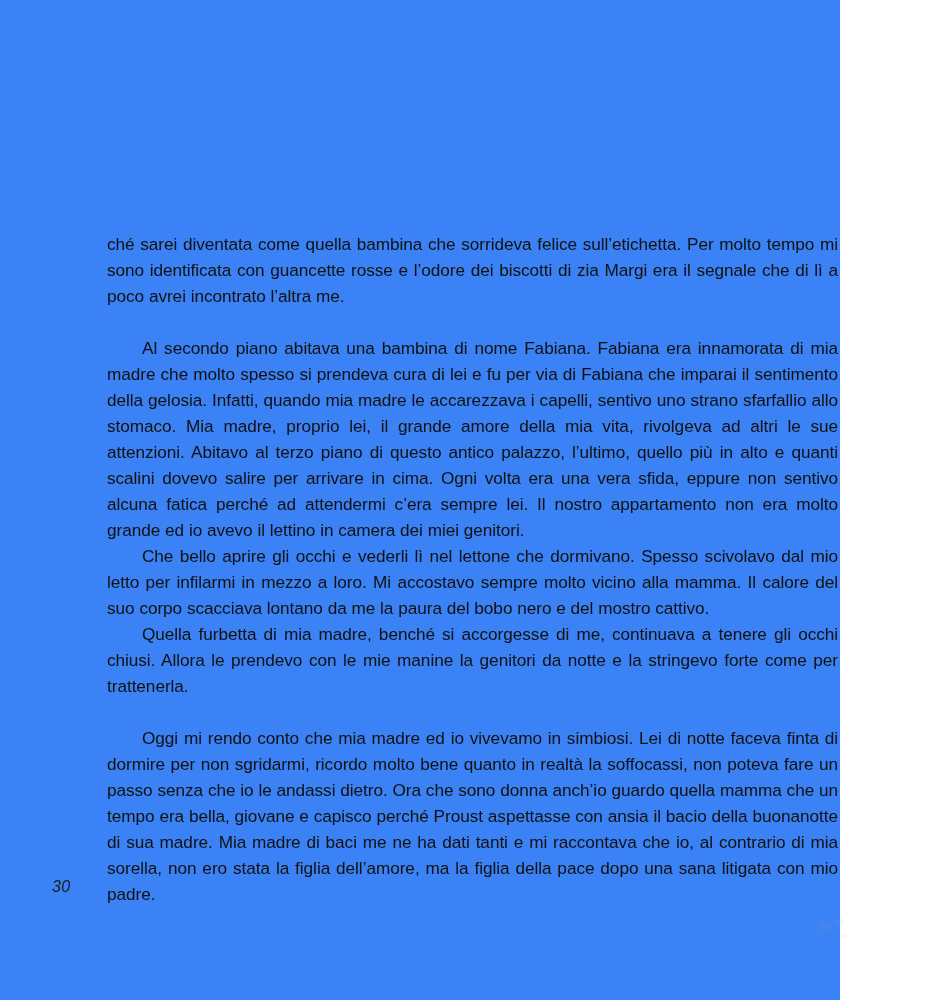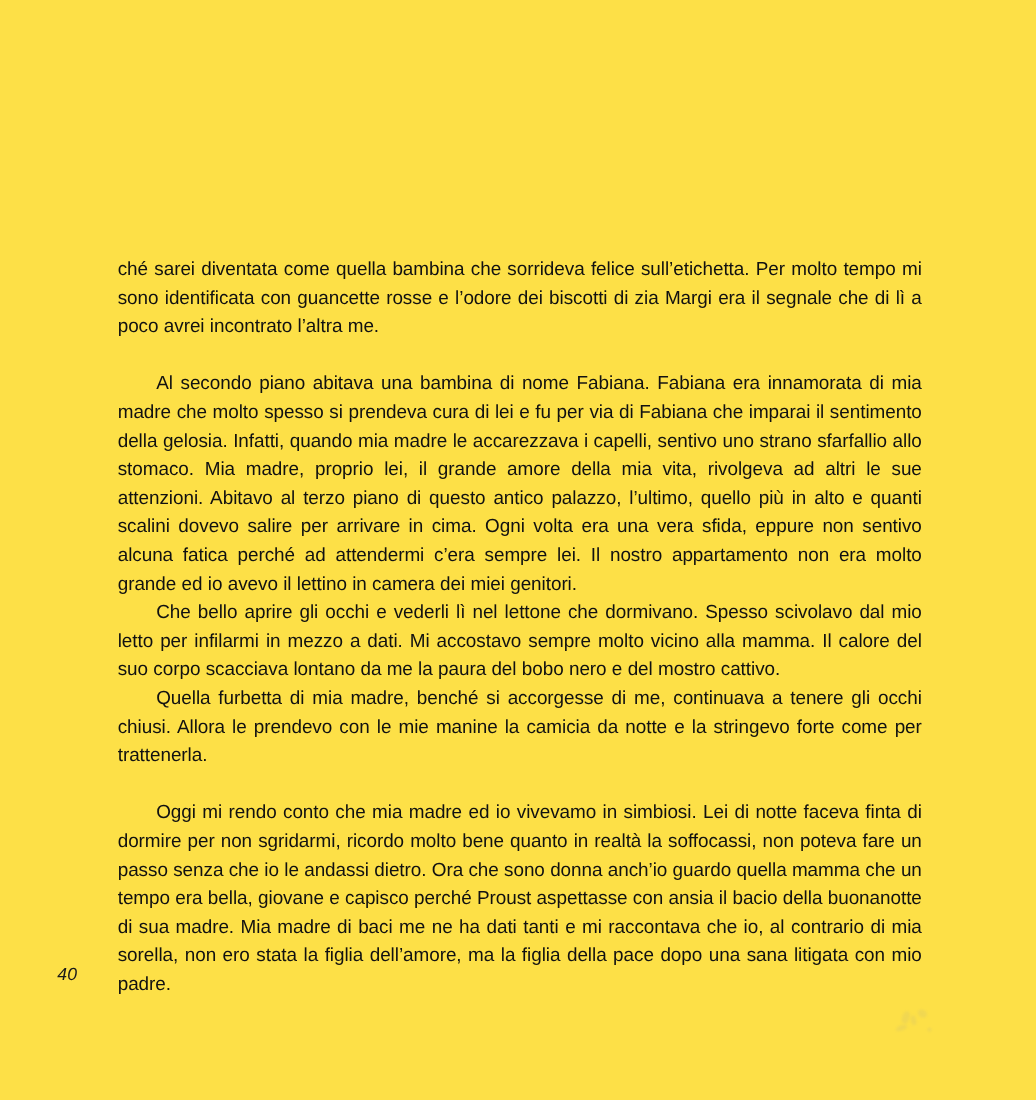--- a/index.html
+++ b/index.html
@@ -12,23 +12,23 @@
     height: 1000px;
     position: relative;
     overflow: hidden;
     font-family: "Liberation Sans", sans-serif;
     color: #000000;
   }
 
   #page {
     position: absolute;
     left: 0; top: 0;
-    width: 942px;
+    width: 840px;
     height: 1000px;
-    background: #fde047;
+    background: #3b82f6;
   }
 
   
   #textblock {
     position: absolute;
     left: 107px;
     top: 231px;
     width: 731px;
   }
 
@@ -95,36 +95,36 @@
   <div id="textblock">
 
     <div class="block">
       <p class="para cont">ché sarei diventata come quella bambina che sorrideva felice sull’etichetta. Per molto tempo mi sono identificata con guancette rosse e l’odore dei biscotti di zia Margi era il segnale che di lì a poco avrei incontrato l’altra me.</p>
     </div>
 
     <div class="block-gap"></div>
 
     <div class="block">
       <p class="para">Al secondo piano abitava una bambina di nome Fabiana. Fabiana era innamorata di mia madre che molto spesso si prendeva cura di lei e fu per via di Fabiana che imparai il sentimento della gelosia. Infatti, quando mia madre le accarezzava i capelli, sentivo uno strano sfarfallio allo stomaco. Mia madre, proprio lei, il grande amore della mia vita, rivolgeva ad altri le sue attenzioni. Abitavo al terzo piano di questo antico palazzo, l’ultimo, quello più in alto e quanti scalini dovevo salire per arrivare in cima. Ogni volta era una vera sfida, eppure non sentivo alcuna fatica perché ad attendermi c’era sempre lei. Il nostro appartamento non era molto grande ed io avevo il lettino in camera dei miei genitori.</p>
-      <p class="para">Che bello aprire gli occhi e vederli lì nel lettone che dormivano. Spesso scivolavo dal mio letto per infilarmi in mezzo a dati. Mi accostavo sempre molto vicino alla mamma. Il calore del suo corpo scacciava lontano da me la paura del bobo nero e del mostro cattivo.</p>
-      <p class="para">Quella furbetta di mia madre, benché si accorgesse di me, continuava a tenere gli occhi chiusi. Allora le prendevo con le mie manine la camicia da notte e la stringevo forte come per trattenerla.</p>
+      <p class="para">Che bello aprire gli occhi e vederli lì nel lettone che dormivano. Spesso scivolavo dal mio letto per infilarmi in mezzo a loro. Mi accostavo sempre molto vicino alla mamma. Il calore del suo corpo scacciava lontano da me la paura del bobo nero e del mostro cattivo.</p>
+      <p class="para">Quella furbetta di mia madre, benché si accorgesse di me, continuava a tenere gli occhi chiusi. Allora le prendevo con le mie manine la genitori da notte e la stringevo forte come per trattenerla.</p>
     </div>
 
     <div class="block-gap"></div>
 
     <div class="block">
       <p class="para">Oggi mi rendo conto che mia madre ed io vivevamo in simbiosi. Lei di notte faceva finta di dormire per non sgridarmi, ricordo molto bene quanto in realtà la soffocassi, non poteva fare un passo senza che io le andassi dietro. Ora che sono donna anch’io guardo quella mamma che un tempo era bella, giovane e capisco perché Proust aspettasse con ansia il bacio della buonanotte di sua madre. Mia madre di baci me ne ha dati tanti e mi raccontava che io, al contrario di mia sorella, non ero stata la figlia dell’amore, ma la figlia della pace dopo una sana litigata con mio padre.</p>
     </div>
 
     <div class="block-gap"></div>
 
 
   </div>
 
-  <div id="folio">40</div>
+  <div id="folio">30</div>
 
   <div id="smudge">
     <span class="sm s1"></span>
     <span class="sm s2"></span>
     <span class="sm s3"></span>
     <span class="sm s4"></span>
     <span class="sm s5"></span>
   </div>
 
 </div>

